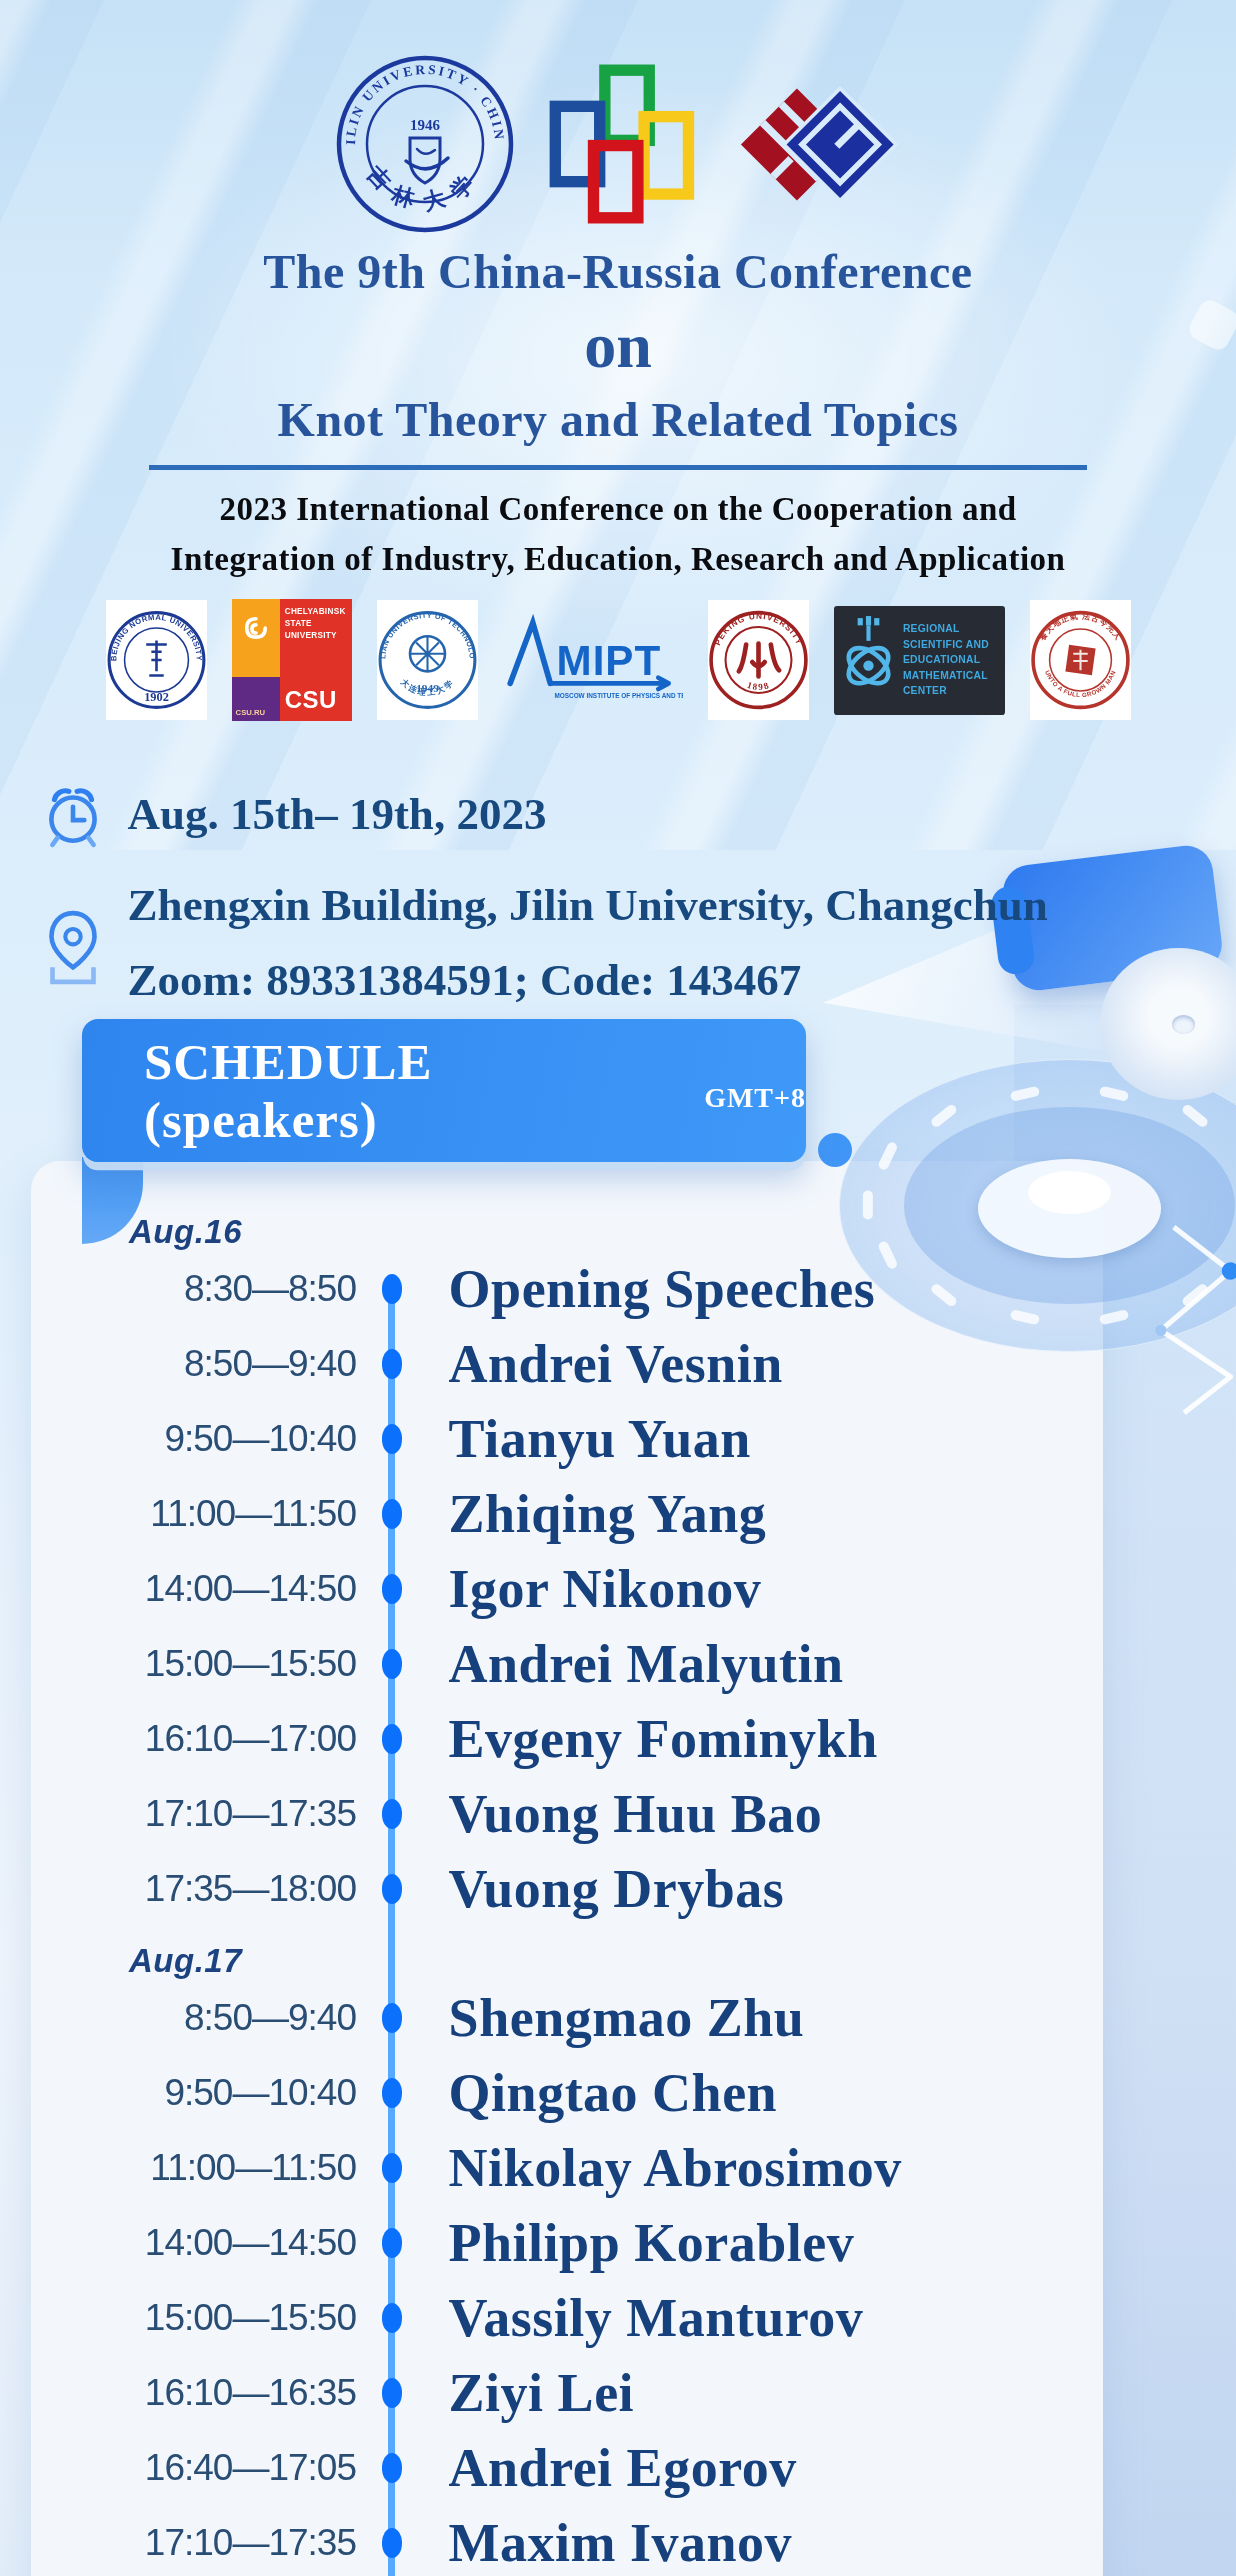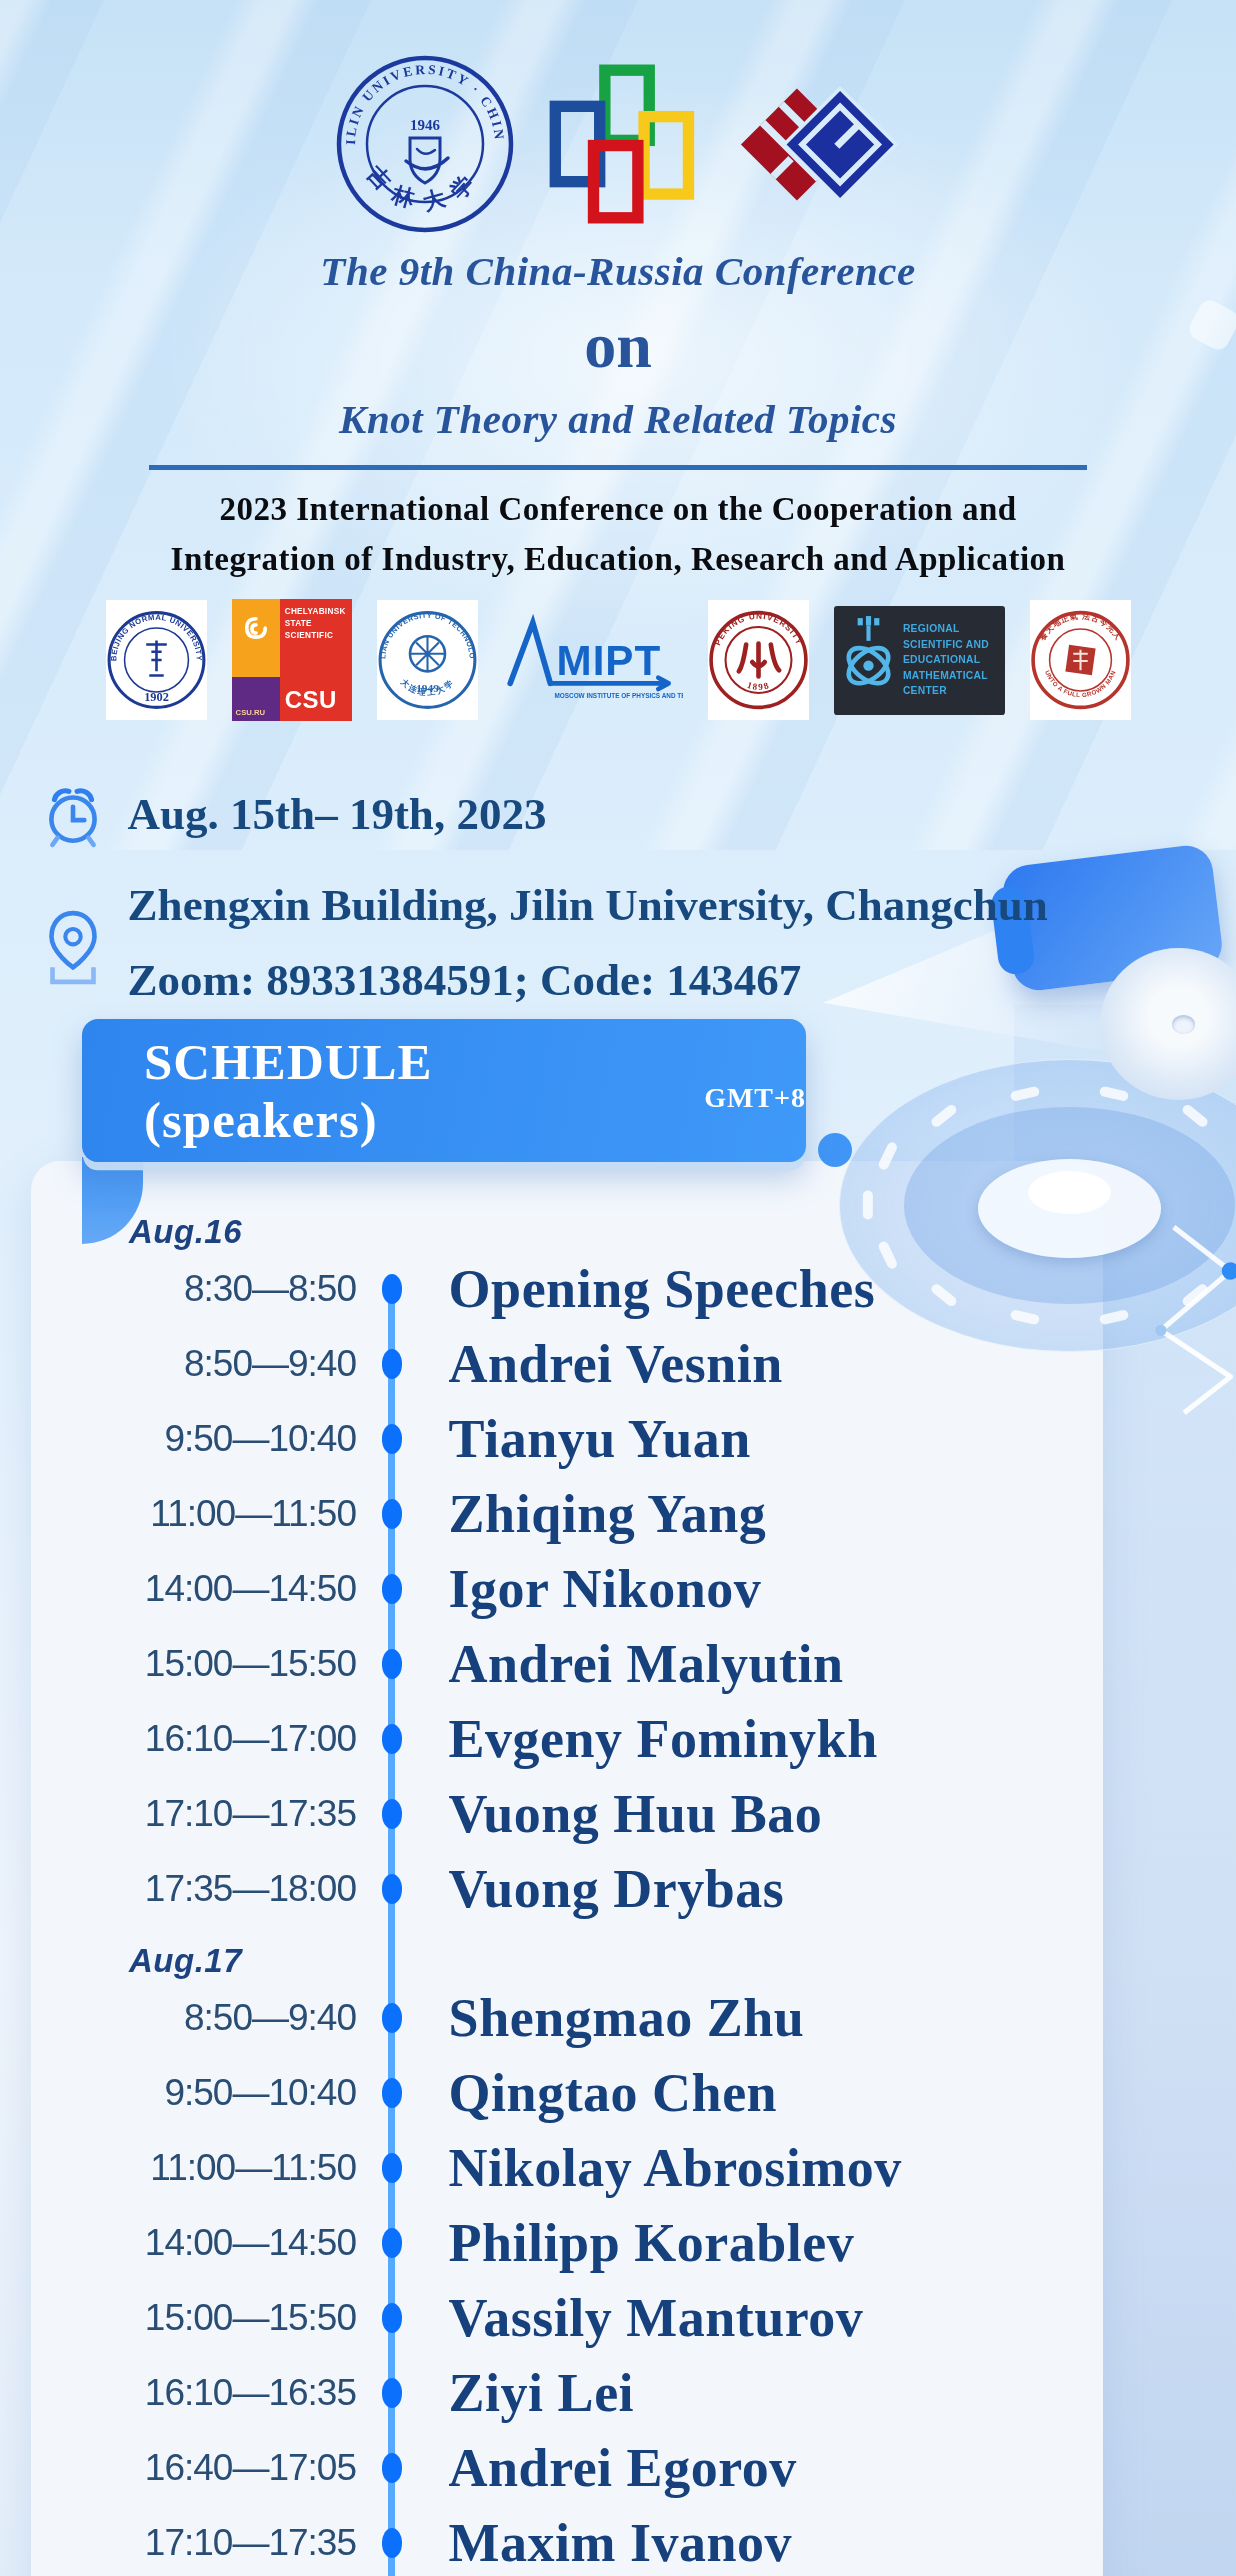--- a/index.html
+++ b/index.html
@@ -36,21 +36,21 @@
     clip-path:polygon(0 58%,100% 0,100% 100%);}
   .mega-disc{position:absolute;left:1100px;top:948px;width:157px;height:152px;border-radius:50%;z-index:2;
     background:radial-gradient(circle at 50% 45%,#f7fafd 25%,#dde9f7 60%,#c4d8f1);}
   .mega-disc:after{content:"";position:absolute;left:46%;top:44%;width:23px;height:19.6px;border-radius:50%;background:#eef4fb;box-shadow:inset 0 2.1px 4.1px rgba(120,150,200,.6);}
   .discdotL{position:absolute;left:818px;top:1133px;width:34px;height:34px;border-radius:50%;background:#2f8cf5;opacity:.9;z-index:2;}
   .net{position:absolute;left:1153px;top:1222px;z-index:2;}
   
   .toplogos{position:absolute;top:54px;left:0;right:0;display:flex;justify-content:center;align-items:center;gap:33px;z-index:3;}
   
   .headstack{position:absolute;top:233px;left:0;right:0;text-align:center;z-index:3;}
-  .t1,.t3{font-size:41px;line-height:77px;font-weight:bold;color:#27549b;letter-spacing:0.5px;font-style:italic;}
+  .t1,.t3{font-size:48px;line-height:77px;font-weight:bold;color:#27549b;letter-spacing:0.5px;}
   .t2{font-size:64px;line-height:71px;font-weight:bold;color:#27549b;}
   .underline{width:938px;height:5.2px;margin:7.2px auto 0;background:#2d6cb8;}
   .subtitle{margin-top:14px;font-size:33px;line-height:50px;font-weight:bold;color:#0b0c10;letter-spacing:0.5px;}
   
   .partners{position:absolute;top:599px;left:0;right:0;display:flex;justify-content:center;align-items:center;gap:25px;z-index:3;}
   .pbox{background:#ffffff;display:flex;align-items:center;justify-content:center;}
   .csu{width:120px;height:122px;display:flex;background:#fff;}
   .csu .lcol{width:48px;display:flex;flex-direction:column;}
   .csu .lorange{flex:1.8;background:#f6a21c;position:relative;}
   .csu .lpurple{flex:1;background:#5f2a84;position:relative;}
@@ -175,21 +175,21 @@
               <path d="M47 38 q-18 0 -18 18 q0 18 18 18 q18 0 18 -18 M47 50 q-8 0 -8 8 q0 8 8 8" fill="none" stroke="#ffffff" stroke-width="7" stroke-linecap="round"></path>
             </svg>
         </div>
         <div class="lpurple">
           <div class="site">CSU.RU</div>
         </div>
       </div>
       <div class="rcol">
         <div class="ln">CHELYABINSK</div>
         <div class="ln">STATE</div>
-        <div class="ln">SCIENTIFIC</div>
+        <div class="ln">UNIVERSITY</div>
         <div class="abbr">CSU</div>
       </div>
     </div>
     <div class="pbox">
       <svg width="101" height="120" viewBox="0 0 196 232">
         <defs>
             <path id="dut-top" d="M16,116 A82,82 0 0 1 180,116"></path>
             <path id="dut-bot" d="M30,116 A68,68 0 0 0 166,116"></path>
           </defs>
         <circle cx="98" cy="116" r="92" fill="none" stroke="#2565ae" stroke-width="6"></circle>

